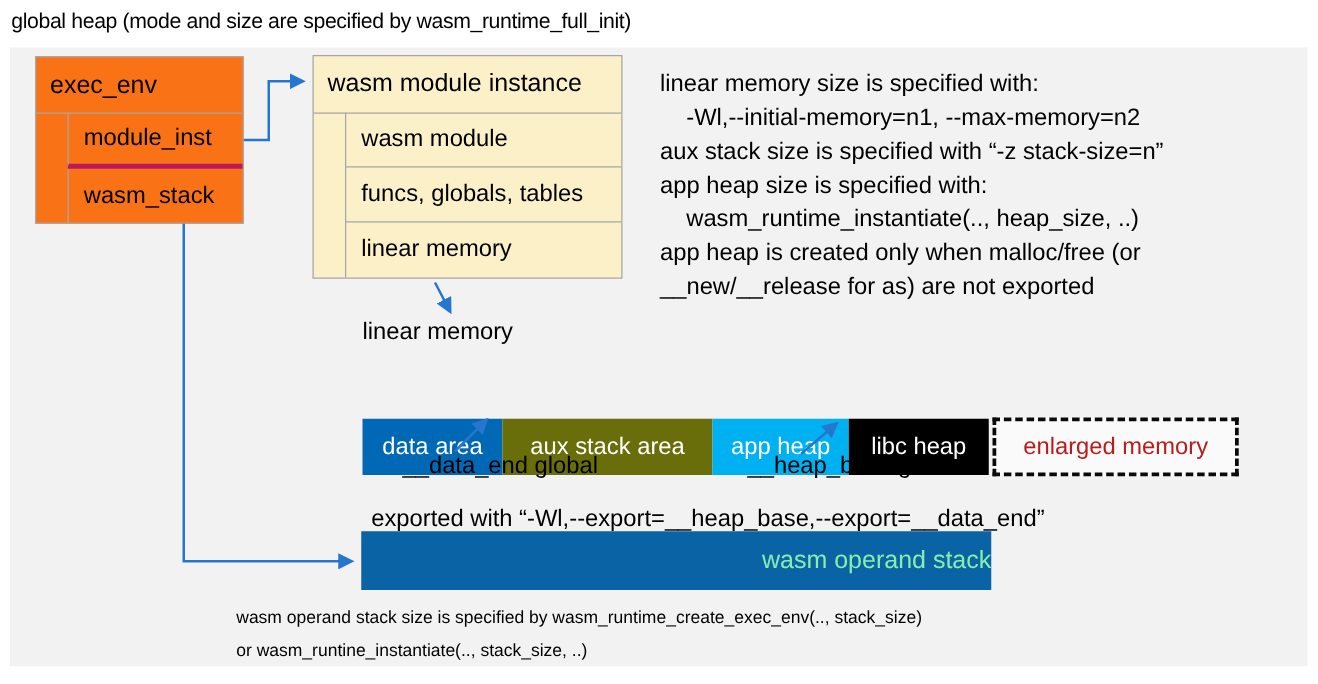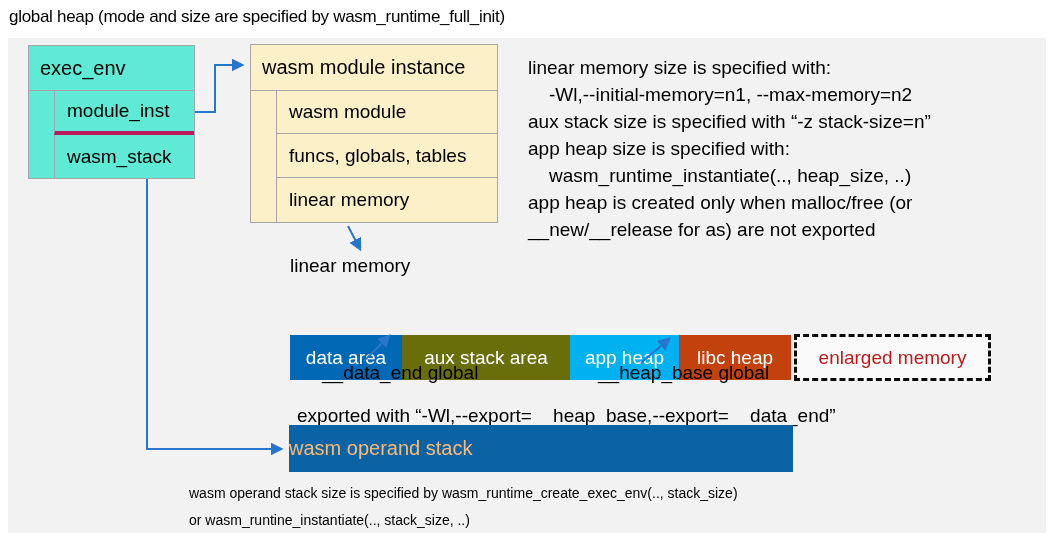--- a/index.html
+++ b/index.html
@@ -37,37 +37,37 @@
   .seg-app{left:570px;width:109px;}
   .seg-libc{left:679px;width:112px;}
   .seg-enlarged{left:794px;width:197px;top:286px;height:47px;border:3px dashed #0a0a0a;background:#fafafa;}
 
   .ann{position:absolute;font-size:19px;white-space:nowrap;}
   .ann-dataend{left:322px;top:362px;}
   .ann-heapbase{left:598px;top:362px;}
   .ann-exported{left:297px;top:389px;margin-top:16px;}
 
   .opstack{position:absolute;left:289px;top:425px;width:504px;height:47px;background:#0a63a4;
-           display:flex;align-items:center;justify-content:flex-start;color:#fdba74;font-size:20px;}
+           display:flex;align-items:center;justify-content:flex-end;color:#86efac;font-size:20px;}
 
   .bottom-notes{position:absolute;left:189px;top:480px;font-size:14px;line-height:27px;white-space:nowrap;}
 
   .overlay{position:absolute;left:0;top:0;pointer-events:none;}
   .connector{fill:none;stroke:#2776cd;stroke-width:2;}
 </style>
 </head>
 <body>
 
 <div class="stage">
 
   <div class="title">global heap (mode and size are specified by wasm_runtime_full_init)</div>
 
   <div class="panel"></div>
 
-  <div class="box exec" style="background-color: #5eead4;">
+  <div class="box exec" style="background-color: #f97316;">
     <div class="box-header">exec_env</div>
     <div class="box-row row1">module_inst</div>
     <div class="box-row row2">wasm_stack</div>
   </div>
 
   <div class="box mod" style="background-color: rgb(251, 240, 200);">
     <div class="box-header">wasm module instance</div>
     <div class="box-row row1">wasm module</div>
     <div class="box-row row2">funcs, globals, tables</div>
     <div class="box-row row3">linear memory</div>
@@ -81,21 +81,21 @@
     <div class="indent">wasm_runtime_instantiate(.., heap_size, ..)</div>
     <div>app heap is created only when malloc/free (or</div>
     <div>__new/__release for as) are not exported</div>
   </div>
 
   <div class="lm-label">linear memory</div>
 
   <div class="seg seg-data" style="background-color: rgb(0, 104, 181);">data area</div>
   <div class="seg seg-aux" style="background-color: rgb(106, 110, 10);">aux stack area</div>
   <div class="seg seg-app" style="background-color: rgb(0, 177, 241);">app heap</div>
-  <div class="seg seg-libc" style="background-color: #c2410c;">libc heap</div>
+  <div class="seg seg-libc" style="background-color: #000000;">libc heap</div>
   <div class="seg seg-enlarged" style="color: #b91c1c;">enlarged memory</div>
 
   <div class="ann ann-dataend">__data_end global</div>
   <div class="ann ann-heapbase">__heap_base global</div>
   <div class="ann ann-exported">exported with “-Wl,--export=__heap_base,--export=__data_end”</div>
 
   <div class="opstack" style="background-color: rgb(10, 99, 164);">
     <span>wasm operand stack</span>
   </div>
 

